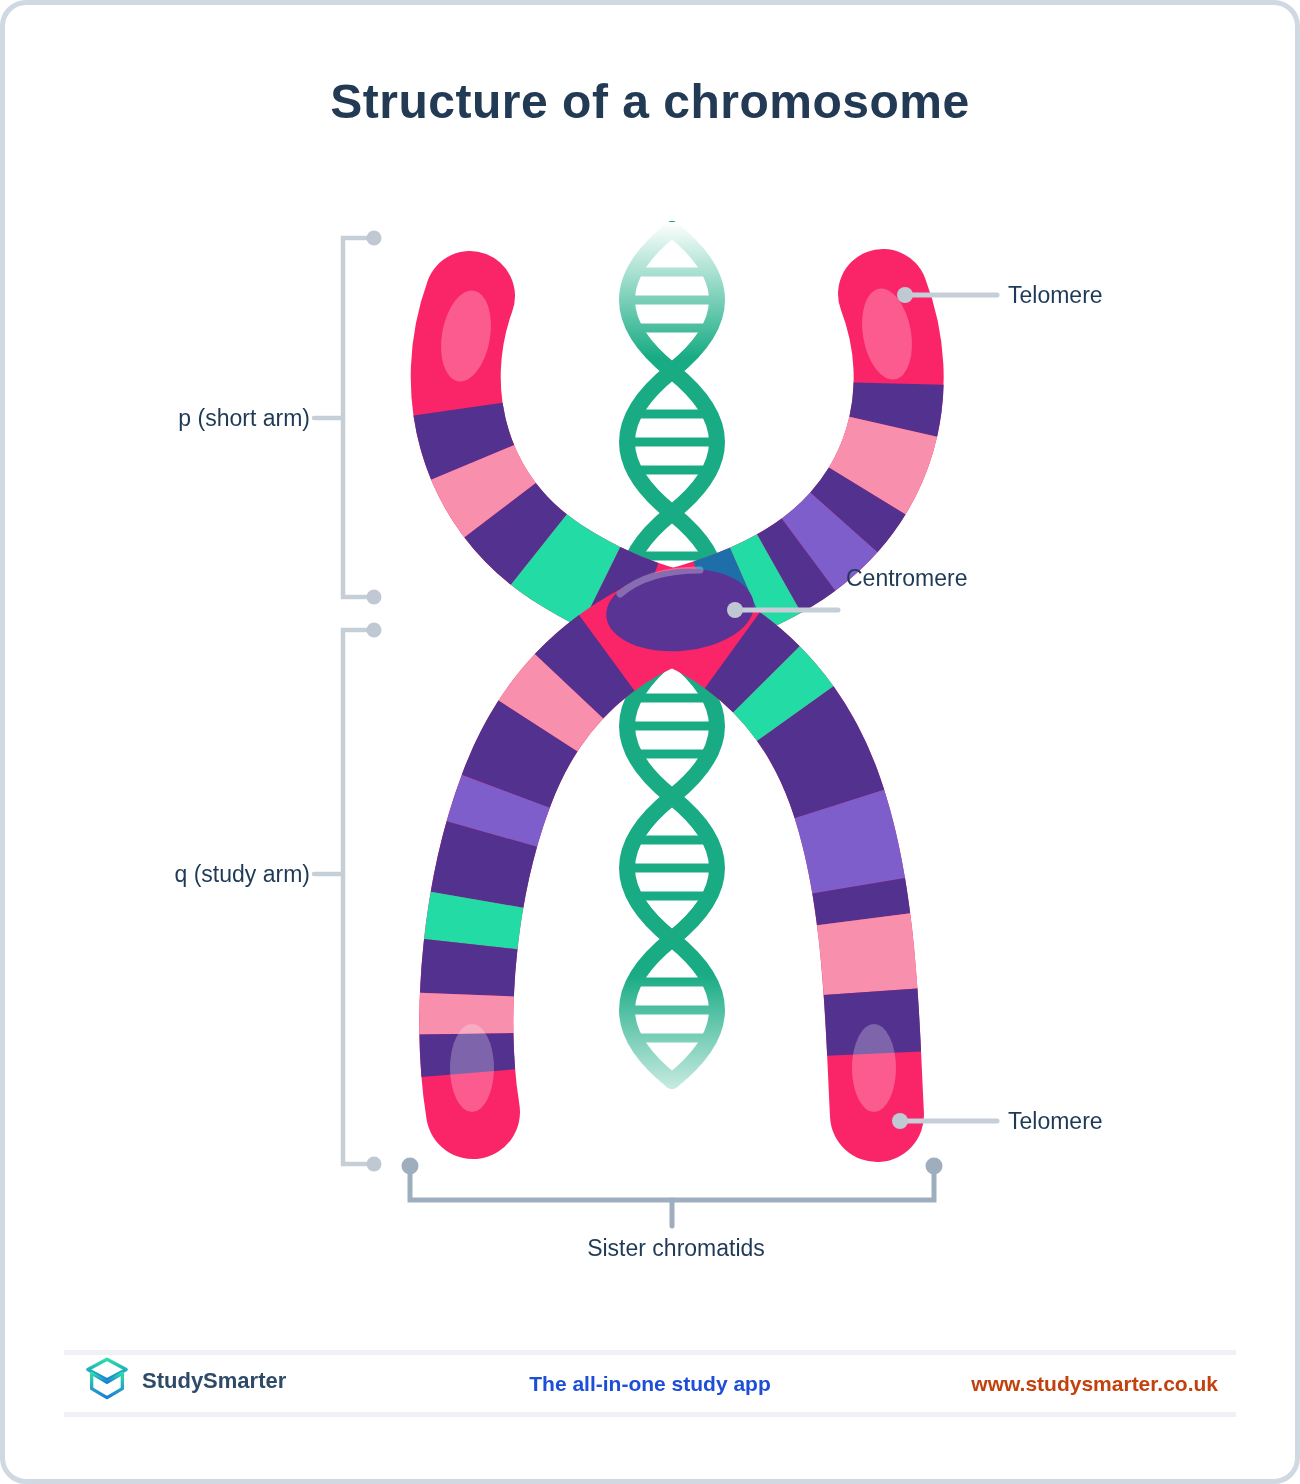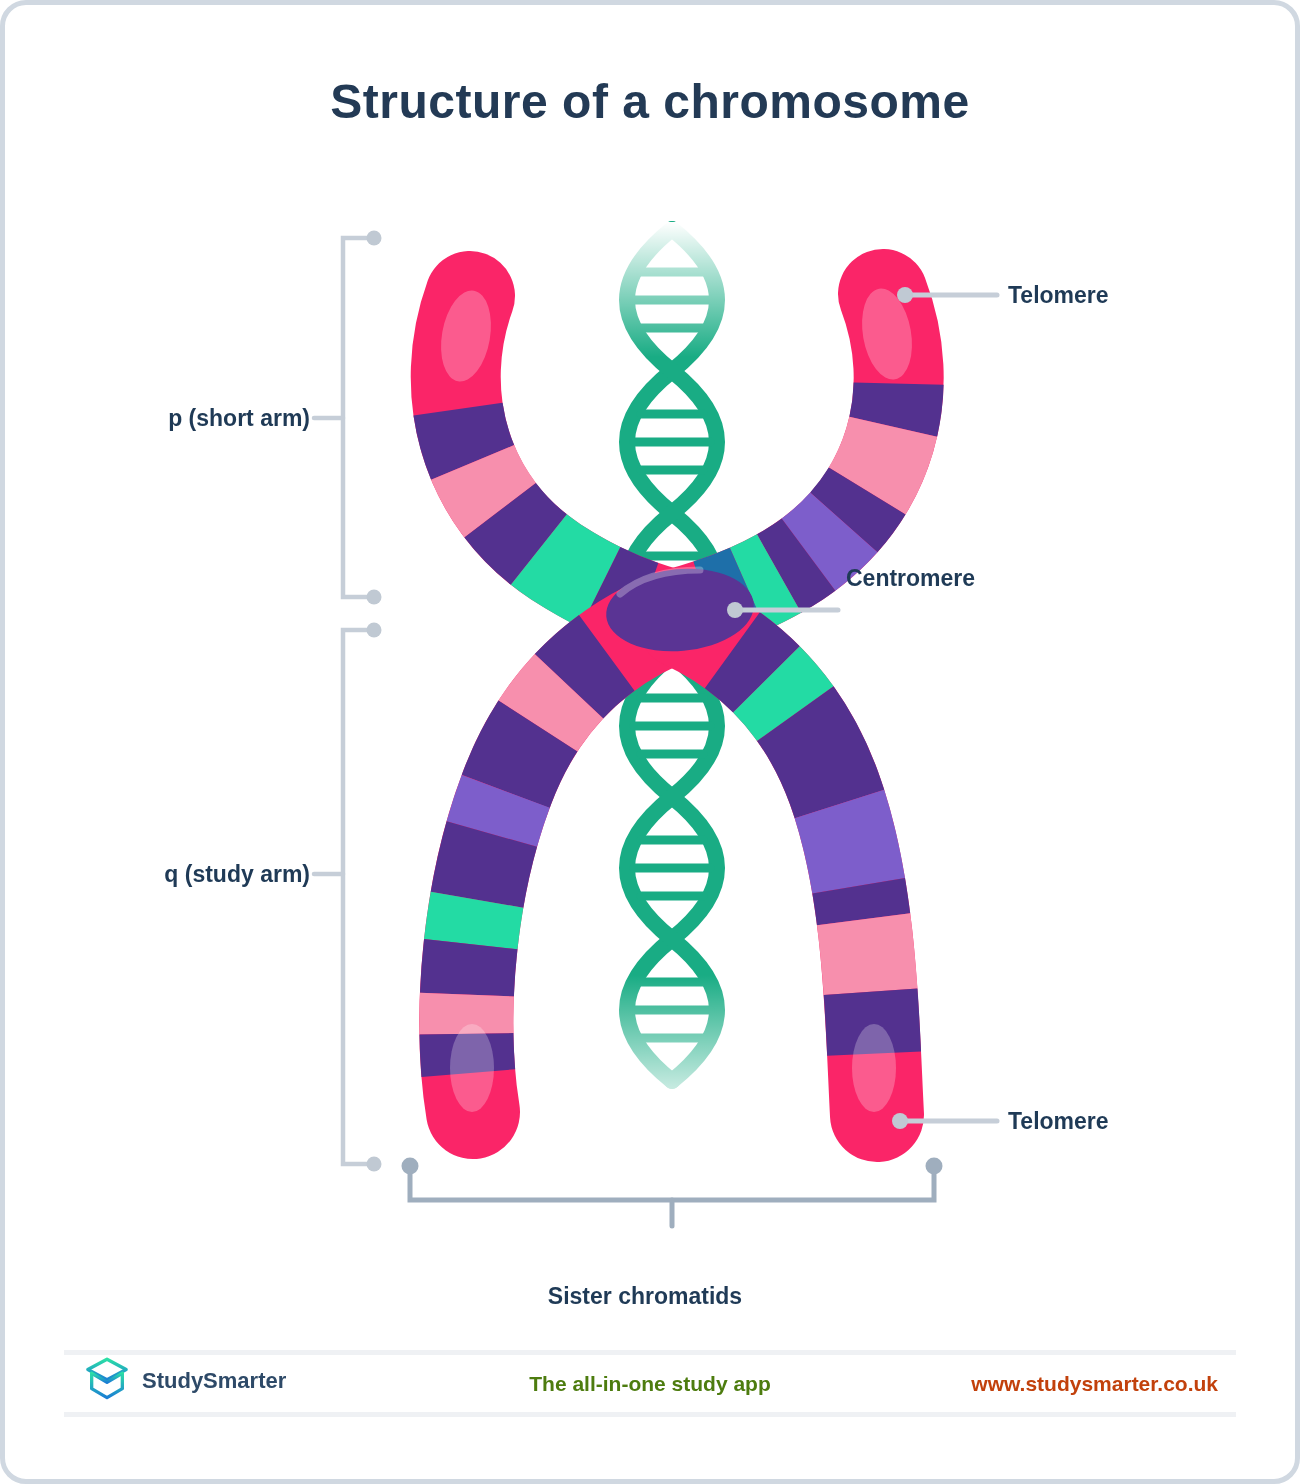--- a/index.html
+++ b/index.html
@@ -2,34 +2,34 @@
 <html><head>
 <meta charset="utf-8">
 <style>
   html,body{margin:0;padding:0;background:#fff;}
   body{width:1300px;height:1484px;position:relative;overflow:hidden;
        font-family:"Liberation Sans", sans-serif;}
   .card-border{position:absolute;inset:0;border:5px solid #D0D8E1;border-radius:26px;
        box-sizing:border-box;pointer-events:none;}
   .title{position:absolute;top:74px;left:0;right:0;text-align:center;
        font-size:48px;font-weight:800;color:#233A55;letter-spacing:.5px;}
-  .lbl{position:absolute;font-size:23px;font-weight:700;color:#1F3A56;line-height:28px;white-space:nowrap;}
+  .lbl{position:absolute;font-size:23px;font-weight:400;color:#1F3A56;line-height:28px;white-space:nowrap;}
   .lbl-telomere-top{left:1008px;top:281px;}
   .lbl-centromere{left:846px;top:564px;}
   .lbl-telomere-bottom{left:1008px;top:1107px;}
   .lbl-p{right:990px;top:404px;text-align:right;}
   .lbl-q{right:990px;top:860px;text-align:right;}
-  .lbl-sister{left:645px;top:1234px;transform:translateX(-50%);margin-top:48px;}
+  .lbl-sister{left:676px;top:1234px;transform:translateX(-50%);}
   .diagram-svg{position:absolute;left:0;top:0;}
   .divider{position:absolute;left:64px;width:1172px;height:5px;background:#EFF1F4;}
   .divider-top{top:1350px;} .divider-bottom{top:1412px;}
   .footer-logo{position:absolute;left:84px;top:1356px;display:flex;align-items:center;gap:12px;}
   .brand-text{font-size:22px;font-weight:600;color:#2E4A68;}
   .footer-tagline{position:absolute;left:0;right:0;top:1372px;text-align:center;
-       font-size:21px;font-weight:700;color:#4d7c0f;}
+       font-size:21px;font-weight:700;color:#1d4ed8;}
   .footer-url{position:absolute;right:82px;top:1372px;font-size:21px;font-weight:700;color:#c2410c;}
 </style>
 </head>
 <body>
 
 <div class="card-border"></div>
 
 <div class="title">Structure of a chromosome</div>
 
 <svg class="diagram-svg" width="1300" height="1484" viewBox="0 0 1300 1484">

